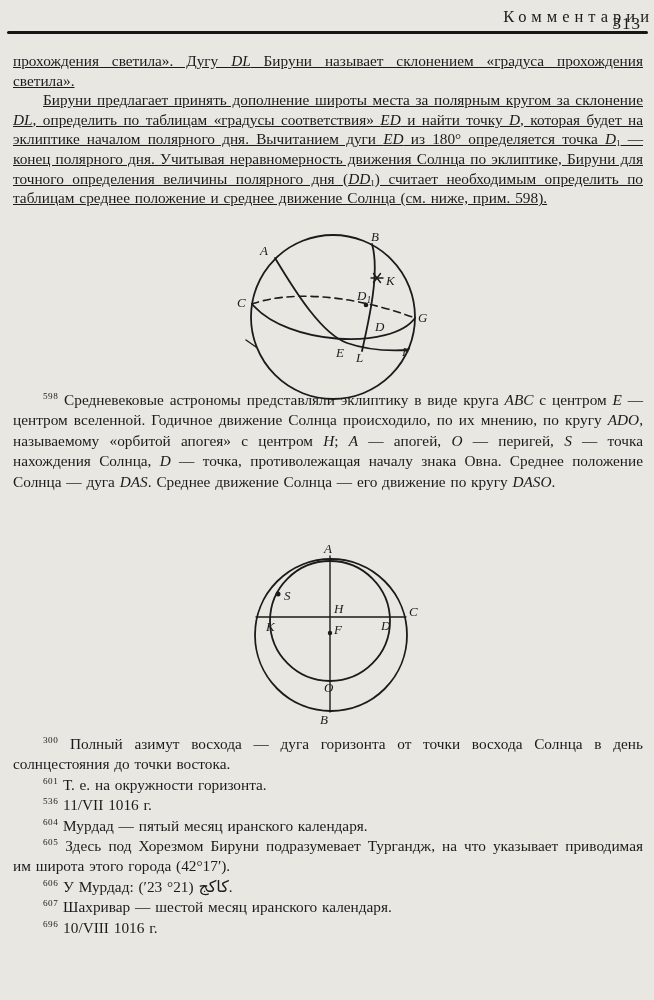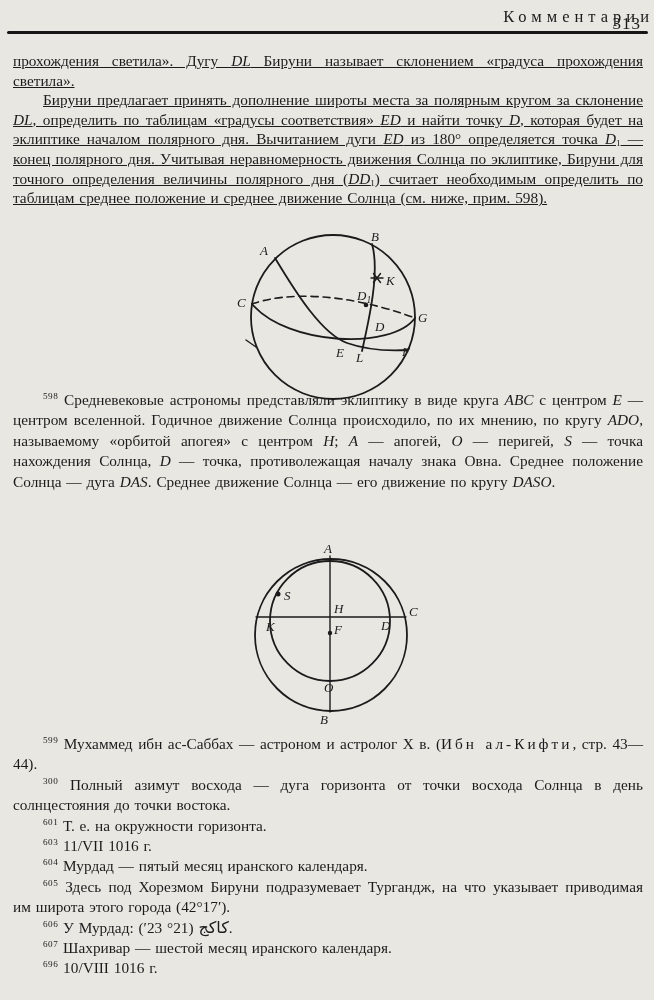--- a/index.html
+++ b/index.html
@@ -102,24 +102,23 @@
     <text class="flabel" x="334" y="613">H</text>
     <text class="flabel" x="409" y="616">C</text>
     <text class="flabel" x="266" y="631">K</text>
     <text class="flabel" x="381" y="630">D</text>
     <text class="flabel" x="334" y="634">F</text>
     <text class="flabel" x="324" y="692">O</text>
     <text class="flabel" x="320" y="724">B</text>
   </svg>
 
   <div class="tblock" id="block-footnotes">
-    <p class="indent"><sup>599</sup><span> Мухаммед ибн ас-Саббах — астроном и астролог X в. (</span><span class="spaced">Ибн ал-Кифти</span><span>, стр. 43—44).</span></p>
     <p class="indent"><sup>300</sup><span> Полный азимут восхода — дуга горизонта от точки восхода Солнца в день солнцестояния до точки востока.</span></p>
     <p class="indent"><sup>601</sup><span> Т. е. на окружности горизонта.</span></p>
-    <p class="indent"><sup>603</sup><span> 11/VII 1016 г.</span></p>
+    <p class="indent"><sup>536</sup><span> 11/VII 1016 г.</span></p>
     <p class="indent"><sup>604</sup><span> Мурдад — пятый месяц иранского календаря.</span></p>
     <p class="indent"><sup>605</sup><span> Здесь под Хорезмом Бируни подразумевает Тургандж, на что указывает приводимая им широта этого города (42°17′).</span></p>
     <p class="indent"><sup>606</sup><span> У Мурдад: </span><span class="arabic">كاكج</span><span> (21° 23′).</span></p>
     <p class="indent"><sup>607</sup><span> Шахривар — шестой месяц иранского календаря.</span></p>
     <p class="indent"><sup>696</sup><span> 10/VIII 1016 г.</span></p>
   </div>
 
 </div>
 
 </body></html>

